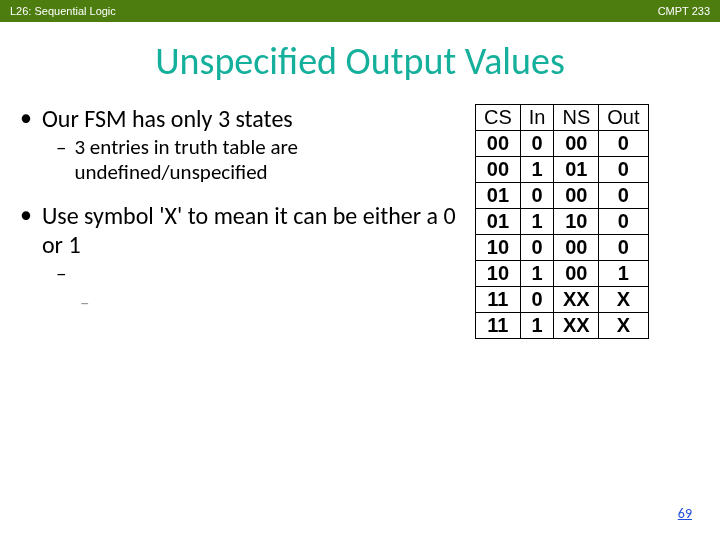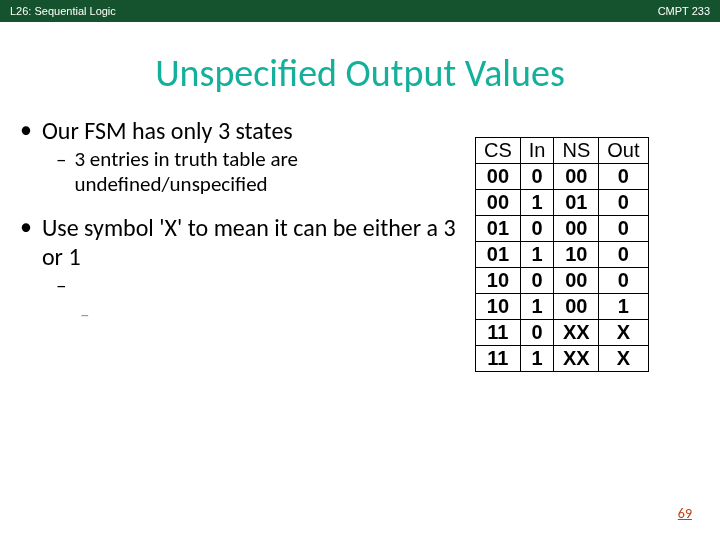--- a/index.html
+++ b/index.html
@@ -1,33 +1,33 @@
 <!DOCTYPE html>
 <html><head>
 <meta charset="utf-8">
 <style>
   * { box-sizing: border-box; margin: 0; padding: 0; }
   html, body { width: 720px; height: 540px; font-family: Calibri, Arial, sans-serif; background: #fff; color: #000; }
   .slide { width: 720px; height: 540px; position: relative; }
-  .topbar { width: 100%; height: 22px; background: #14532d; color: #fff; display: flex; justify-content: space-between; align-items: center; padding: 0 10px; font-size: 11px; font-family: Arial, sans-serif; }
-  .title { color: #14b09b; font-size: 38px; font-weight: 400; text-align: center; margin-top: 28px; }
+  .topbar { width: 100%; height: 22px; background: #4d7c0f; color: #fff; display: flex; justify-content: space-between; align-items: center; padding: 0 10px; font-size: 11px; font-family: Arial, sans-serif; }
+  .title { color: #14b09b; font-size: 38px; font-weight: 400; text-align: center; margin-top: 16px; }
   .content { display: flex; padding: 20px 20px 0 20px; }
   .left { flex: 1; padding-right: 10px; }
-  .right { width: 225px; margin-top: 21px; }
+  .right { width: 225px; }
   .bullet1 { font-size: 24px; margin-bottom: 2px; display: flex; align-items: flex-start; }
   .bullet1 .dot { margin-right: 10px; line-height: 1.2; }
   .bullet2 { font-size: 21px; margin-left: 36px; margin-bottom: 4px; display: flex; align-items: flex-start; line-height: 1.2; }
   .bullet2 .dash { margin-right: 8px; }
   .bullet3 { font-size: 19px; margin-left: 60px; margin-bottom: 2px; display: flex; align-items: flex-start; color: #999; }
   .bullet3 .dash { margin-right: 8px; color: #999; }
   .sp { height: 12px; }
   table { border-collapse: collapse; font-size: 20px; font-family: Arial, sans-serif; }
   th, td { border: 1px solid #000; padding: 1px 8px; text-align: center; font-weight: 700; }
   th { font-weight: 400; }
-  .pagenum { position: absolute; bottom: 18px; right: 28px; font-size: 14px; color: #c2410c; text-decoration: underline; }
+  .pagenum { position: absolute; bottom: 18px; right: 28px; font-size: 14px; color: #1d4ed8; text-decoration: underline; }
 </style>
 </head>
 <body>
 
 <div class="slide">
 
   <div class="topbar">
     <span>L26: Sequential Logic</span>
     <span>CMPT 233</span>
   </div>
@@ -43,21 +43,21 @@
       </div>
       <div class="bullet2">
         <span class="dash">–</span>
         <span>3 entries in truth table are undefined/unspecified</span>
       </div>
 
       <div class="sp"></div>
 
       <div class="bullet1">
         <span class="dot">•</span>
-        <span>Use symbol 'X' to mean it can be either a 3 or 1</span>
+        <span>Use symbol 'X' to mean it can be either a 0 or 1</span>
       </div>
       <div class="bullet2">
         <span class="dash">–</span>
       </div>
       <div class="bullet3">
         <span class="dash">–</span>
       </div>
 
     </div>
 

